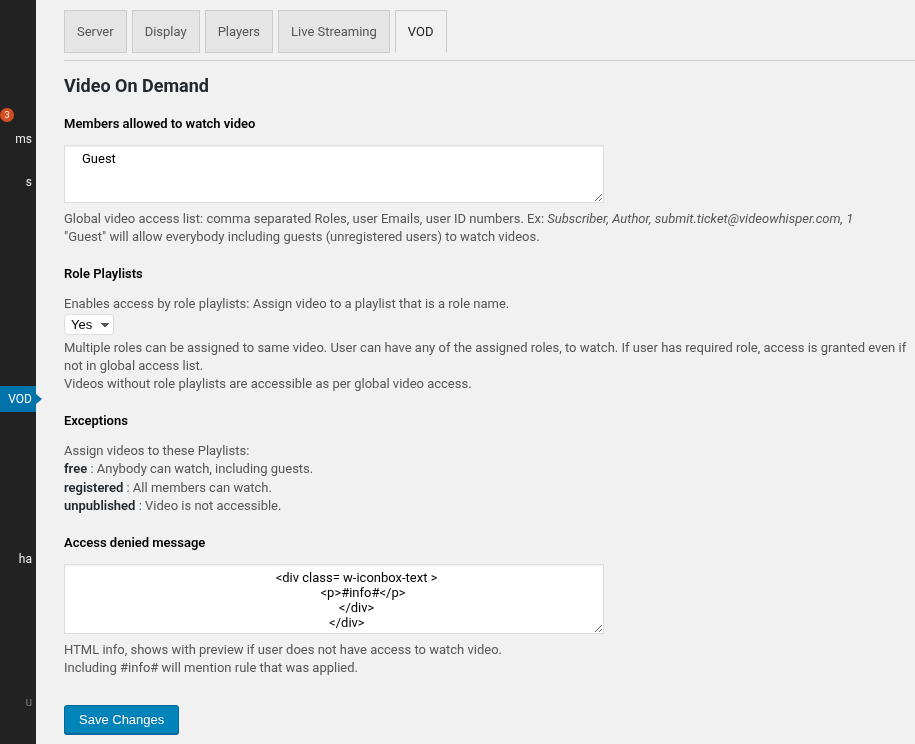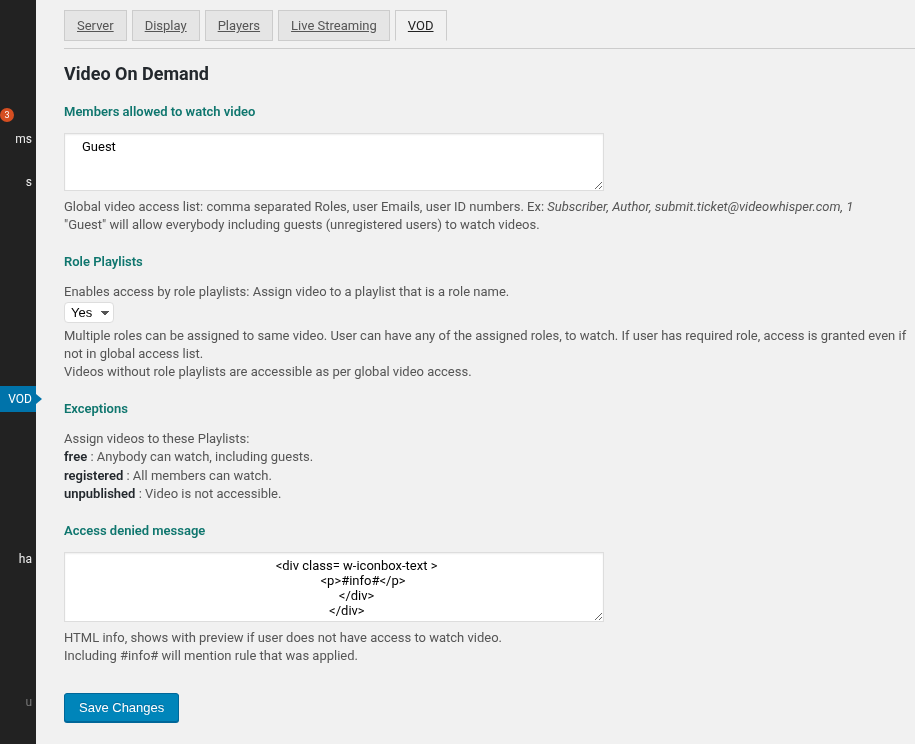--- a/index.html
+++ b/index.html
@@ -11,26 +11,26 @@
     .sidebar-badge { position: absolute; top: 108px; left: 0; width: 14px; height: 14px; background: #d54e21; border-radius: 50%; color: #fff; font-size: 9px; text-align: center; line-height: 14px; }
     .sidebar-text { color: #eee; font-size: 12px; position: absolute; right: 4px; white-space: nowrap; overflow: hidden; }
     .st1 { top: 132px; } .st2 { top: 175px; }
     .sidebar-vod { position: absolute; top: 386px; left: 0; right: 0; background: #0073aa; color: #fff; font-size: 12px; padding: 6px 4px 6px 0; text-align: right; }
     .sidebar-vod::after { content: ""; position: absolute; right: -6px; top: 50%; margin-top: -5px; border-left: 6px solid #0073aa; border-top: 5px solid transparent; border-bottom: 5px solid transparent; }
     .st-ha { top: 552px; } .st-u { top: 695px; color: #777; }
     
     .main { flex: 1; background: #f1f1f1; padding: 10px 0 0 28px; overflow-y: auto; }
     
     .tabs { display: flex; gap: 5px; margin-bottom: 8px; }
-    .tab { border: 1px solid #ccc; background: #e5e5e5; padding: 7px 12px; font-size: 13px; color: #555; cursor: pointer; text-decoration: underline; }
+    .tab { border: 1px solid #ccc; background: #e5e5e5; padding: 13px 12px; font-size: 13px; color: #555; cursor: pointer; }
     .tab.active { background: #f1f1f1; border-bottom-color: #f1f1f1; color: #222; }
     .tabline { border-top: 1px solid #ccc; margin-top: -1px; margin-bottom: 14px; }
     
     h2 { font-size: 18px; font-weight: 700; color: #23282d; margin-bottom: 20px; }
-    .section-label { font-size: 13px; font-weight: 600; color: #0f766e; margin-bottom: 14px; margin-top: 20px; }
+    .section-label { font-size: 13px; font-weight: 600; color: #000000; margin-bottom: 14px; margin-top: 20px; }
     
     textarea { width: 540px; font-family: inherit; font-size: 13px; padding: 5px 17px; border: 1px solid #ddd; background: #fff; box-shadow: inset 0 1px 2px rgba(0,0,0,0.07); resize: both; }
     .ta-members { height: 58px; }
     .ta-denied { height: 70px; text-align: center; }
     
     .help { font-size: 13px; color: #555; margin-top: 4px; line-height: 1.4; max-width: 850px; }
     .help em { font-style: italic; }
     .help strong { font-weight: 600; color: #23282d; }
     
     select { font-size: 13px; padding: 2px 20px 2px 6px; border: 1px solid #ddd; background: #fff; border-radius: 4px; appearance: none; background-image: linear-gradient(45deg, transparent 50%, #555 50%), linear-gradient(-45deg, transparent 50%, #555 50%); background-position: right 8px top 8px, right 4px top 8px; background-size: 4px 4px; background-repeat: no-repeat; }

